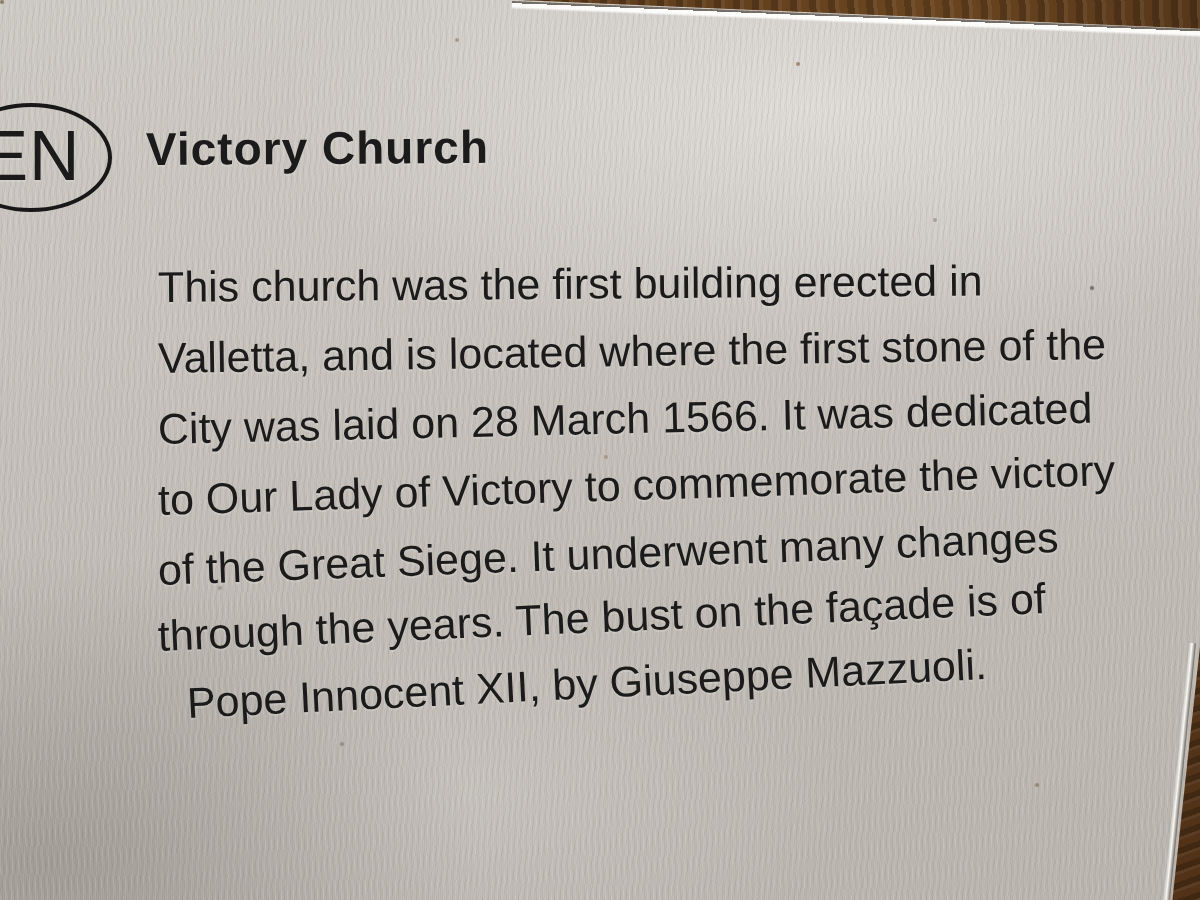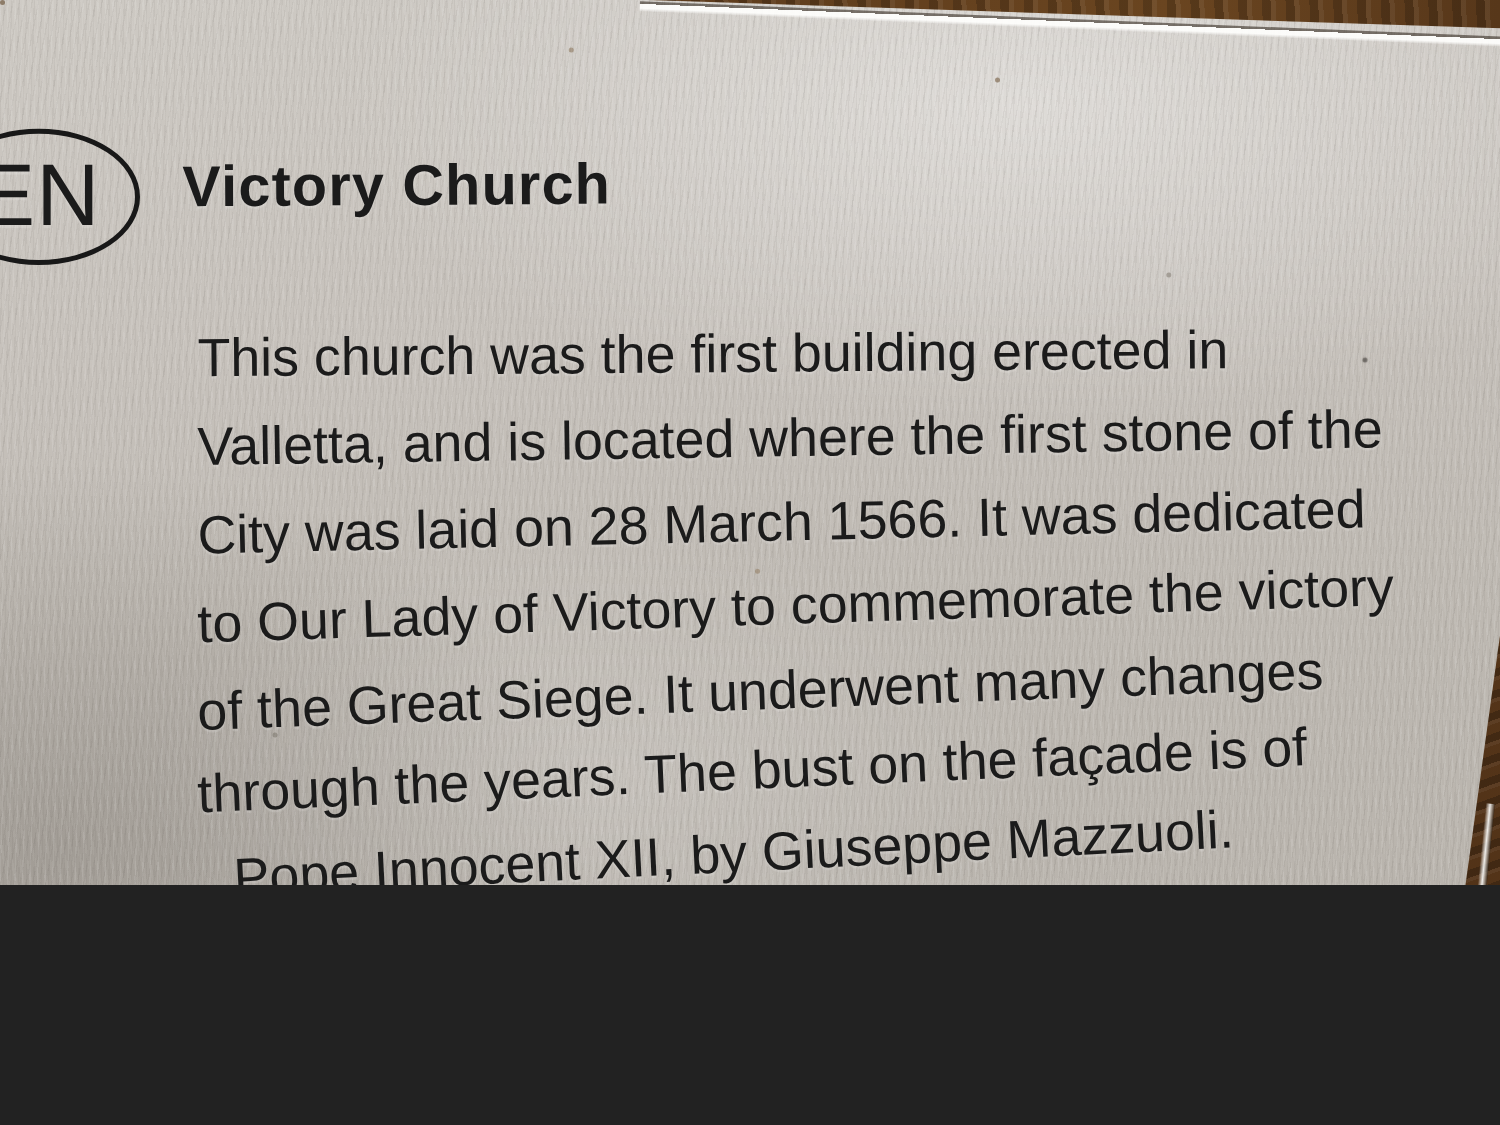--- a/index.html
+++ b/index.html
@@ -3,21 +3,21 @@
 <meta charset="utf-8">
 <style>
   html, body { margin: 0; padding: 0; }
   body {
     width: 1200px; height: 900px;
     font-family: "Liberation Sans", "DejaVu Sans", sans-serif;
     background: #222;
   }
   #photo {
     position: relative;
-    width: 1200px; height: 708px;
+    width: 1200px; height: 900px;
     overflow: hidden;
   }
 
   
   .plaque-surface {
     position: absolute; inset: 0;
     background:
       radial-gradient(ellipse 900px 420px at 68% 12%, rgba(255,255,255,0.38), rgba(255,255,255,0) 60%),
       radial-gradient(ellipse 700px 500px at 4% 96%, rgba(70,64,58,0.22), rgba(70,64,58,0) 62%),
       radial-gradient(ellipse 620px 340px at 40% 88%, rgba(255,255,255,0.14), rgba(255,255,255,0) 60%),

